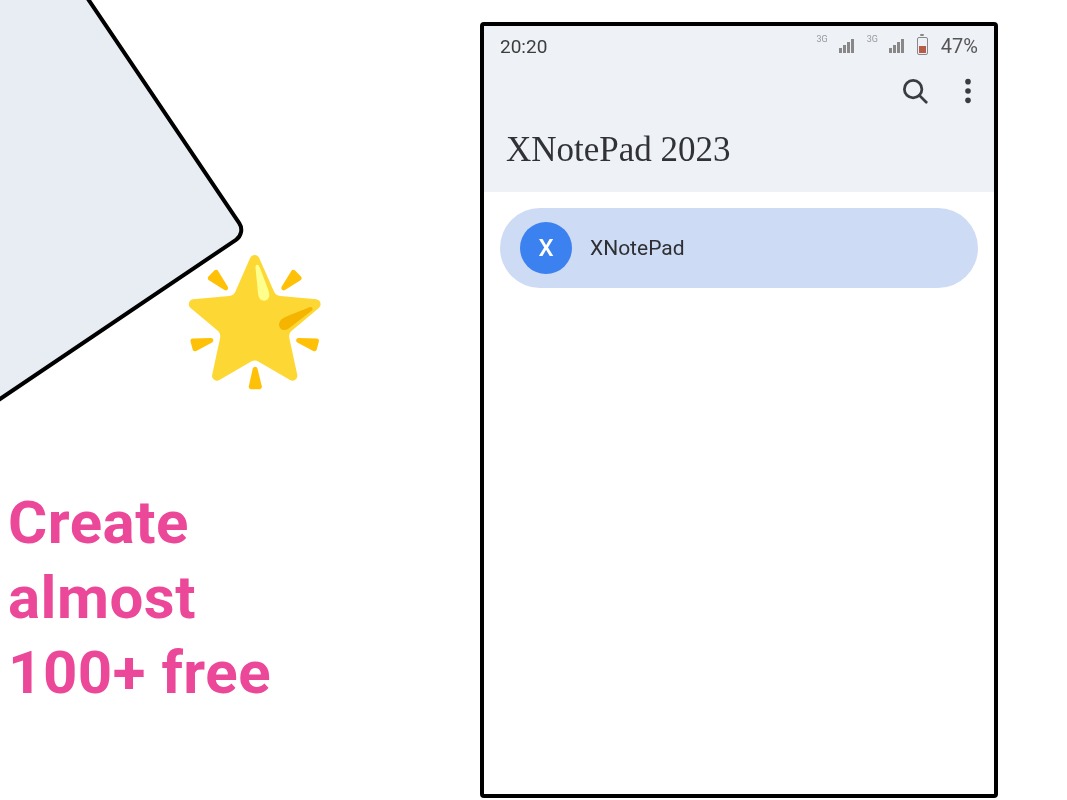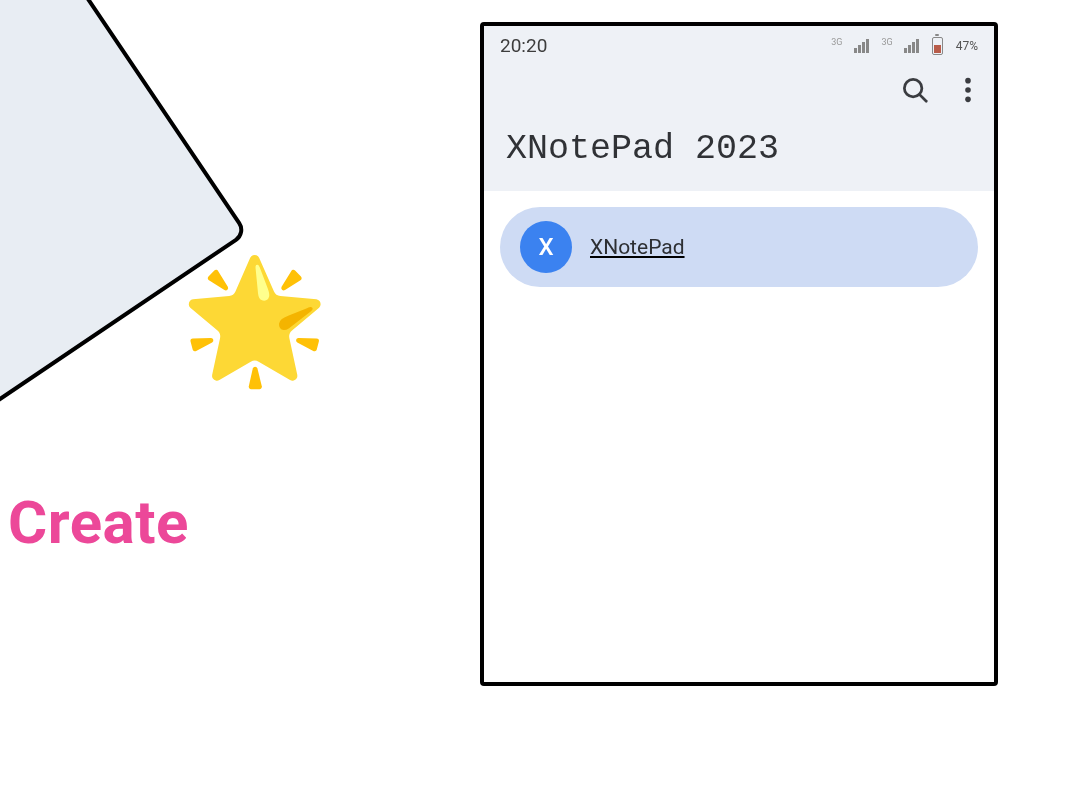--- a/index.html
+++ b/index.html
@@ -47,21 +47,21 @@
     line-height: 1.25;
     letter-spacing: 0.5px;
   }
 
   
   .phone {
     position: absolute;
     top: 22px;
     left: 480px;
     width: 518px;
-    height: 664px;
+    height: 776px;
     border: 4px solid #000;
     border-radius: 4px;
     background: #84cc16;
     display: flex;
     flex-direction: column;
     overflow: hidden;
   }
 
   .phone-header {
     background: #eef1f6;
@@ -120,39 +120,39 @@
     border-radius: 1px;
   }
   .status-right .battery-icon::after {
     content: "";
     position: absolute;
     bottom: 1px; left: 1px; right: 1px;
     height: 45%;
     background: #b85c4a;
   }
   .status-right .battery-pct {
-    font-size: 12px;
+    font-size: 20px;
     color: #555;
   }
 
   .toolbar {
     display: flex;
     justify-content: flex-end;
     align-items: center;
     padding: 14px 22px 8px 22px;
     gap: 34px;
   }
   .toolbar svg { display: block; }
 
   .app-title {
     font-size: 35px;
     font-weight: 400;
     color: #303236;
     padding: 16px 22px 12px 22px;
-    font-family: Liberation Mono, monospace;
+    font-family: Liberation Serif, serif;
   }
 
   .content {
     flex: 1;
     background: #ffffff;
     padding: 16px;
   }
 
   .note-card {
     background: #cedbf4;
@@ -171,21 +171,20 @@
     font-size: 24px;
     font-weight: 500;
     display: flex;
     align-items: center;
     justify-content: center;
   }
   .note-body {
     display: flex;
     flex-direction: column;
     gap: 2px;
-    text-decoration: underline;
   }
   .note-title {
     font-size: 21px;
     color: #2d2f33;
     font-weight: 400;
   }
   .note-date {
     font-size: 17px;
     color: #7c8189;
   }
@@ -194,20 +193,22 @@
 <body>
 
 <div class="tilted-phone">
   
 </div>
 
 <div class="sparkle">🌟</div>
 
 <div class="marketing">
   <div>Create</div>
+  <div>almost</div>
+  <div>100+ free</div>
 </div>
 
 <div class="phone">
   <div class="phone-header">
     <div class="status-bar">
       <span>20:20</span>
       <span class="status-right">
         <span class="three-g">3G</span>
         <span class="sig">
             <span></span>

